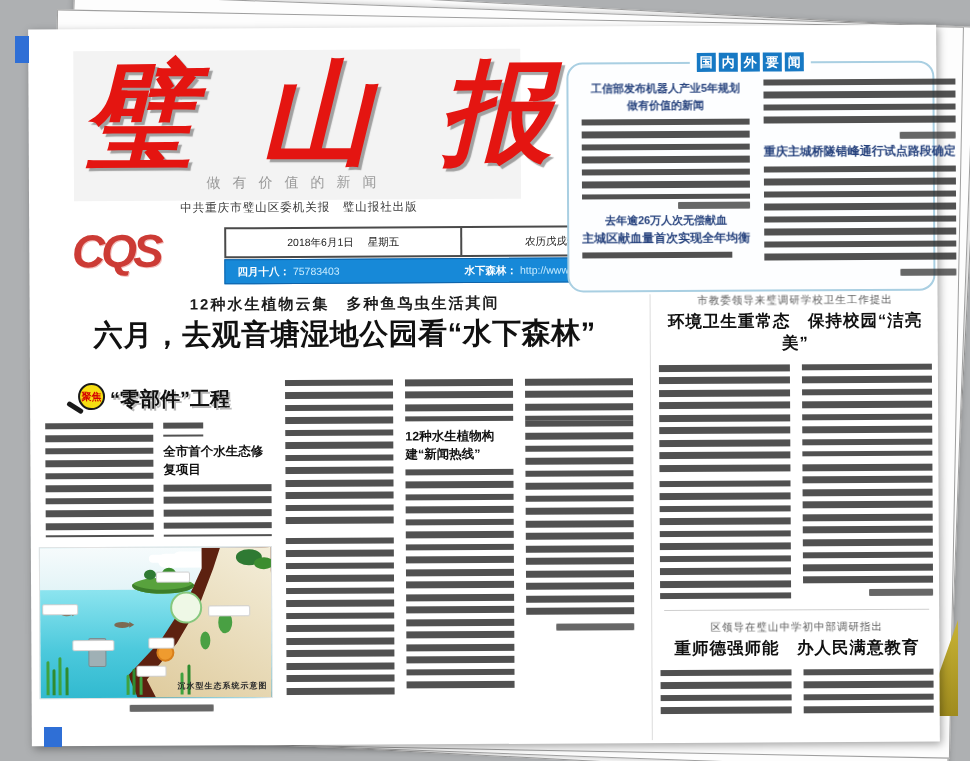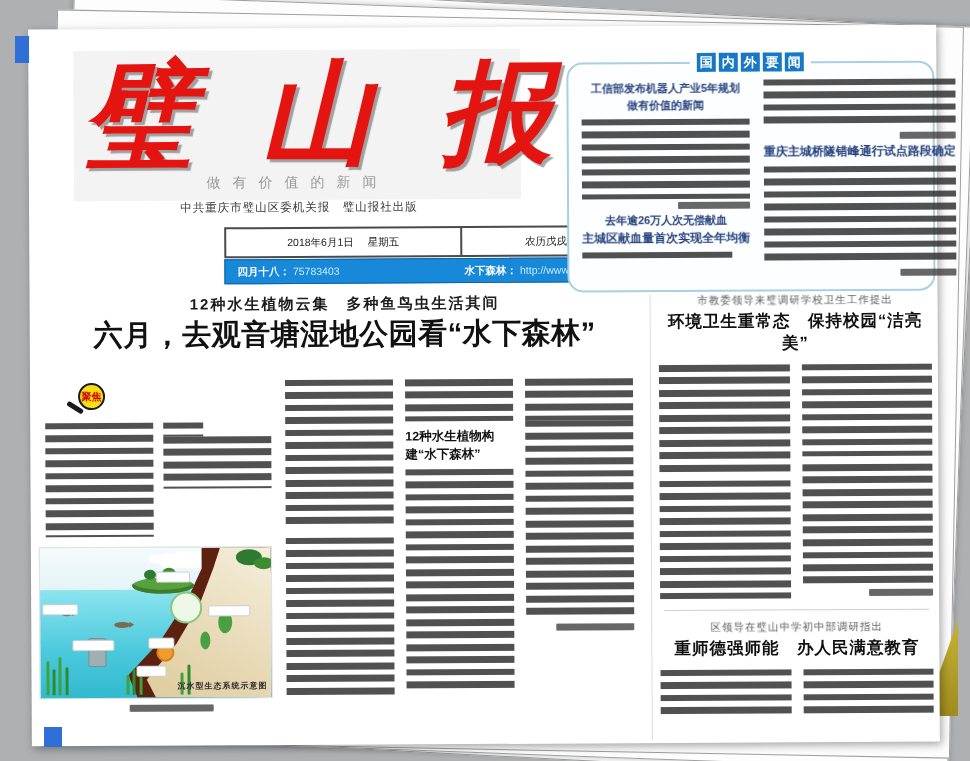--- a/index.html
+++ b/index.html
@@ -123,20 +123,21 @@
 <div class="page abs">
 
   <div class="mast-bg abs"></div>
   <div class="mast-title abs">
     <span>璧</span>
     <span>山</span>
     <span>报</span>
   </div>
   <div class="slogan abs">做有价值的新闻</div>
   <div class="publisher abs">中共重庆市璧山区委机关报　璧山报社出版</div>
+  <div class="logo abs">CQS</div>
 
   <div class="infobar abs">
     <div class="cell">
       <span>2018年6月1日</span>
       <span>星期五</span>
     </div>
     <div class="cell">
       <span>农历戊戌年</span>
       <span>四月十八</span>
     </div>
@@ -195,27 +196,29 @@
   <div class="kicker abs">12种水生植物云集　多种鱼鸟虫生活其间</div>
   <div class="bigheadline abs">六月，去观音塘湿地公园看“水下森林”</div>
 
   <div class="focus-row abs">
     <div class="mag">
       <div class="handle"></div>
       <div class="lens">
         <span>聚焦</span>
       </div>
     </div>
+    <div class="focus-title">“零部件”工程</div>
   </div>
 
   <div class="col" style="left:15px;top:394px;width:108px;">
     <div class="tx" style="height:114px;"></div>
   </div>
   <div class="col" style="left:133px;top:394px;width:108px;">
     <div class="tx" style="height:14px;width:40px;"></div>
+    <div class="subhead">全市首个水生态修复项目</div>
     <div class="tx" style="height:52px;"></div>
   </div>
 
   <div class="illus abs">
     <div class="sky"></div>
     <div class="cloud"></div>
     <div class="water"></div>
     <div class="bankline"></div>
     <div class="land"></div>
     <div class="bush" style="left:196px;top:2px;width:26px;height:16px;"></div>
@@ -248,21 +251,21 @@
     <div class="icaption">沉水型生态系统示意图</div>
   </div>
   <div class="chip abs" style="left:98px;top:676px;width:84px;height:7px;"></div>
 
   <div class="col" style="left:255px;top:352px;width:108px;">
     <div class="tx" style="height:150px;"></div>
     <div class="tx" style="height:160px;margin-top:8px;"></div>
   </div>
   <div class="col" style="left:375px;top:352px;width:108px;">
     <div class="tx" style="height:42px;"></div>
-    <div class="subhead">12种水生植物构建“水下森林”</div>
+    <div class="subhead">12种水生植物构建“新闻热线”</div>
     <div class="tx" style="height:222px;"></div>
   </div>
   <div class="col" style="left:495px;top:352px;width:108px;">
     <div class="tx" style="height:42px;"></div>
     <div class="tx" style="height:200px;"></div>
     <div class="chiprow">
         <span class="chip" style="width:78px;"></span>
       </div>
   </div>
 

